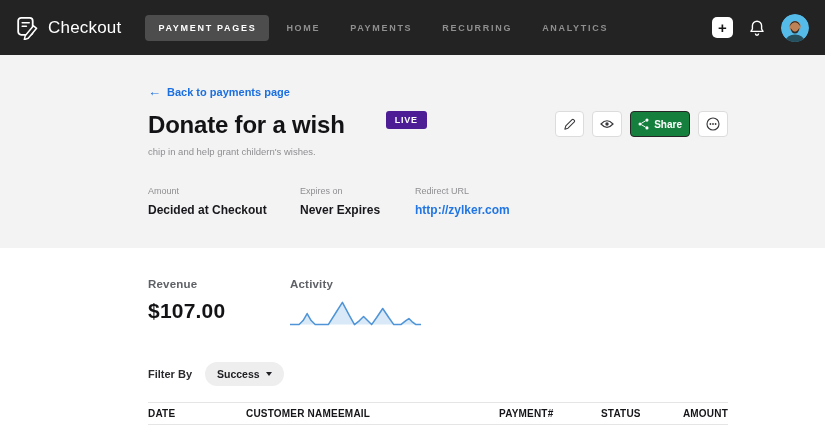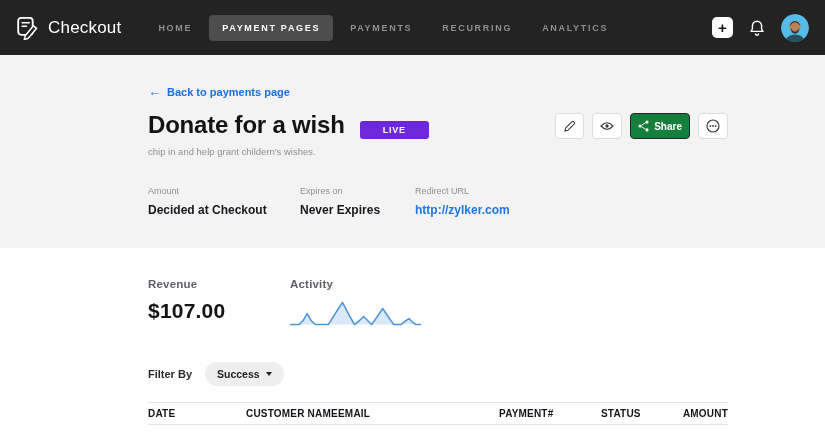--- a/index.html
+++ b/index.html
@@ -18,24 +18,24 @@
   .add-btn { width: 21px; height: 21px; background: #fff; border-radius: 5px; display: flex;
              align-items: center; justify-content: center; font-size: 15px; font-weight: 700; color: #161616; }
   .avatar { width: 28px; height: 28px; border-radius: 50%; overflow: hidden; display: block; }
 
   
   .page-header { background: #f3f3f4; padding: 27px 0 31px; }
   .content { width: 580px; margin-left: 148px; }
   .back-link { display: inline-flex; align-items: center; gap: 6px; color: #1b6fe0;
                font-size: 11px; font-weight: 700; cursor: pointer; }
   .back-arrow { font-size: 13px; line-height: 1; }
-  .title-row { display: flex; align-items: flex-end; margin-top: 11px; }
+  .title-row { display: flex; align-items: flex-start; margin-top: 11px; gap: 20px; }
   .page-title { font-size: 24px; font-weight: 700; color: #131316; letter-spacing: -.2px; }
-  .live-badge { background: #6d28d9; color: #fff; font-size: 9px; font-weight: 700;
-                letter-spacing: .8px; padding: 4px 23px; border-radius: 3px; margin-left: 15px; }
+  .live-badge { background: #4c1d95; color: #fff; font-size: 9px; font-weight: 700;
+                letter-spacing: .8px; padding: 4px 9px; border-radius: 3px; margin-left: 21px; }
   .actions { margin-left: auto; display: flex; gap: 8px; }
   .icon-btn { height: 26px; min-width: 29px; background: #fff; border: 1px solid #dcdcdd;
               border-radius: 4px; display: flex; align-items: center; justify-content: center;
               cursor: pointer; padding: 0 7px; }
   .share-btn { background: #15803d; border-color: #262626; color: #fff; gap: 5px;
                font-size: 10px; font-weight: 700; }
   .subtitle { font-size: 9.5px; color: #8f8f92; margin-top: 7px; }
   .info-row { display: flex; margin-top: 29px; }
   .info-col-0 { width: 152px; } .info-col-1 { width: 138px; } .info-col-2 { width: 115px; }
   .info-label { font-size: 9px; color: #8f8f92; margin-bottom: 7px; }
@@ -75,22 +75,22 @@
     <span style="display:flex;">
       <svg width="23" height="24" viewBox="0 0 23 24" fill="none">
         <rect x="2.2" y="1.8" width="14.5" height="17" rx="3" stroke="#fff" stroke-width="1.8"></rect>
         <path d="M6.2 6.8 h7 M6.2 10.2 h4.2" stroke="#fff" stroke-width="1.6" stroke-linecap="round"></path>
         <path d="M9.2 19.8 l8.3-10 3.1 2.5 -8.3 10 -4 1.3 z" fill="#232323" stroke="#fff" stroke-width="1.5" stroke-linejoin="round"></path>
       </svg>
     </span>
     <span class="brand-name">Checkout</span>
   </div>
   <div class="nav-links">
+    <span class="nav-link active">PAYMENT PAGES</span>
     <span class="nav-link">HOME</span>
-    <span class="nav-link active">PAYMENT PAGES</span>
     <span class="nav-link">PAYMENTS</span>
     <span class="nav-link">RECURRING</span>
     <span class="nav-link">ANALYTICS</span>
   </div>
   <div class="nav-right">
     <span class="add-btn">+</span>
     <span style="display:flex;cursor:pointer;">
       <svg width="18" height="18" viewBox="0 0 18 18" fill="none">
         <path d="M9 2.2 a4.6 4.6 0 0 1 4.6 4.6 v3.2 l1.4 2.4 h-12 L4.4 10 V6.8 A4.6 4.6 0 0 1 9 2.2 z" stroke="#fff" stroke-width="1.4" stroke-linejoin="round"></path>
         <path d="M7.4 14.6 a1.6 1.6 0 0 0 3.2 0" stroke="#fff" stroke-width="1.4" fill="none"></path>

